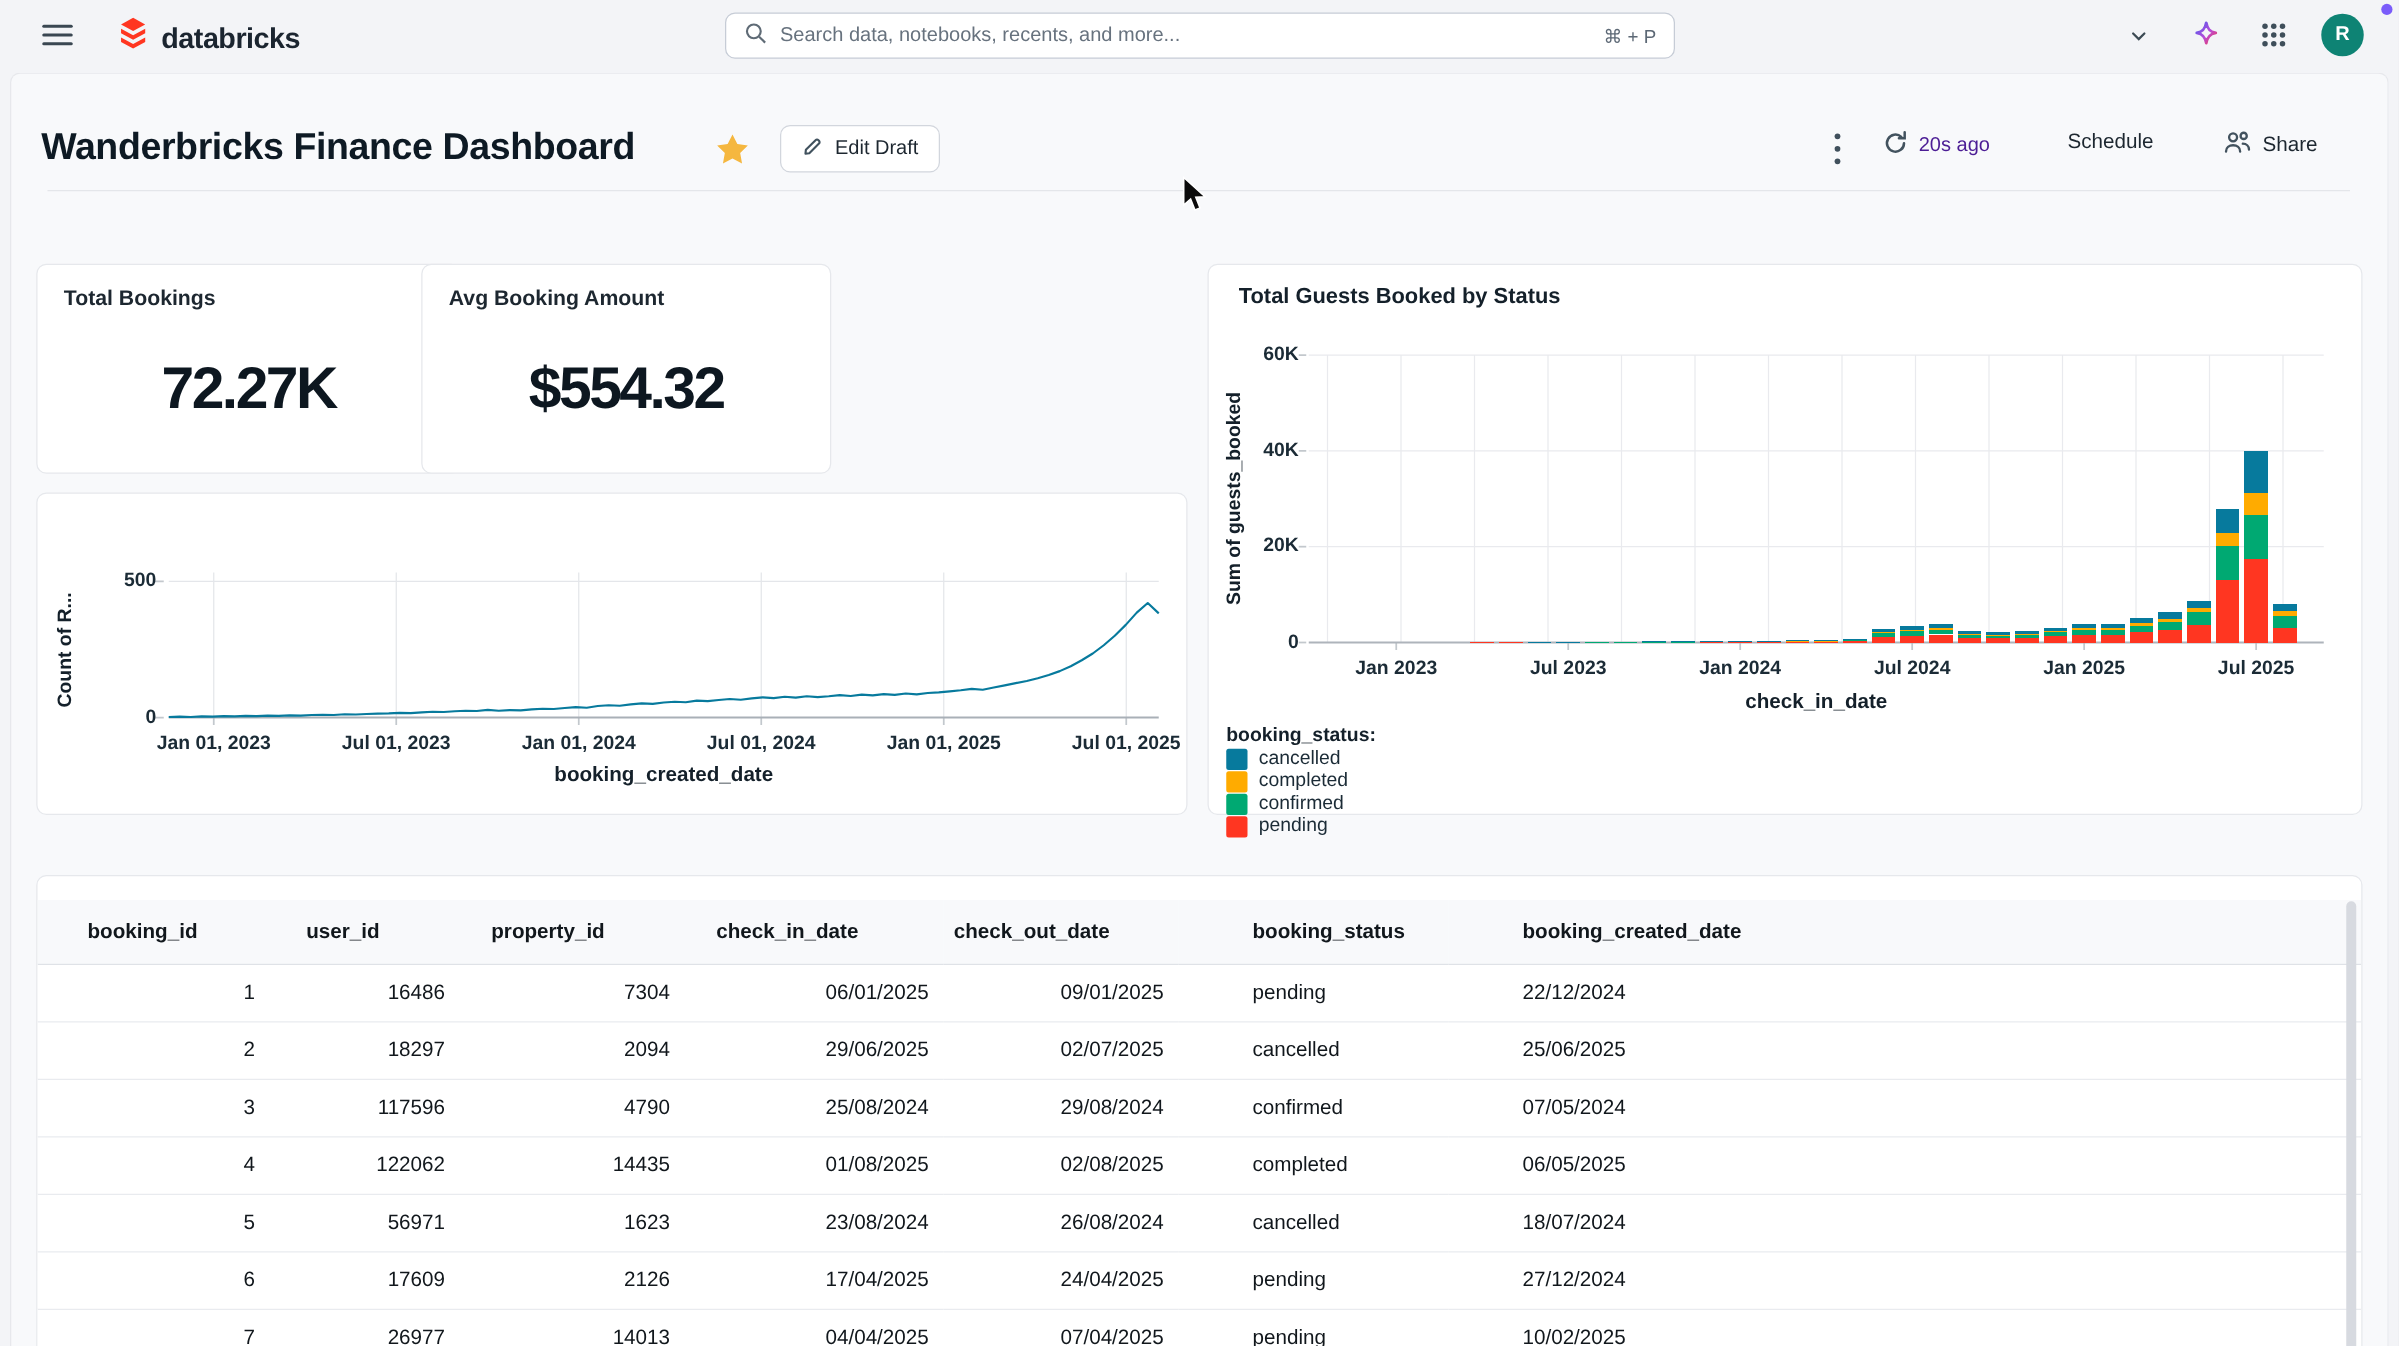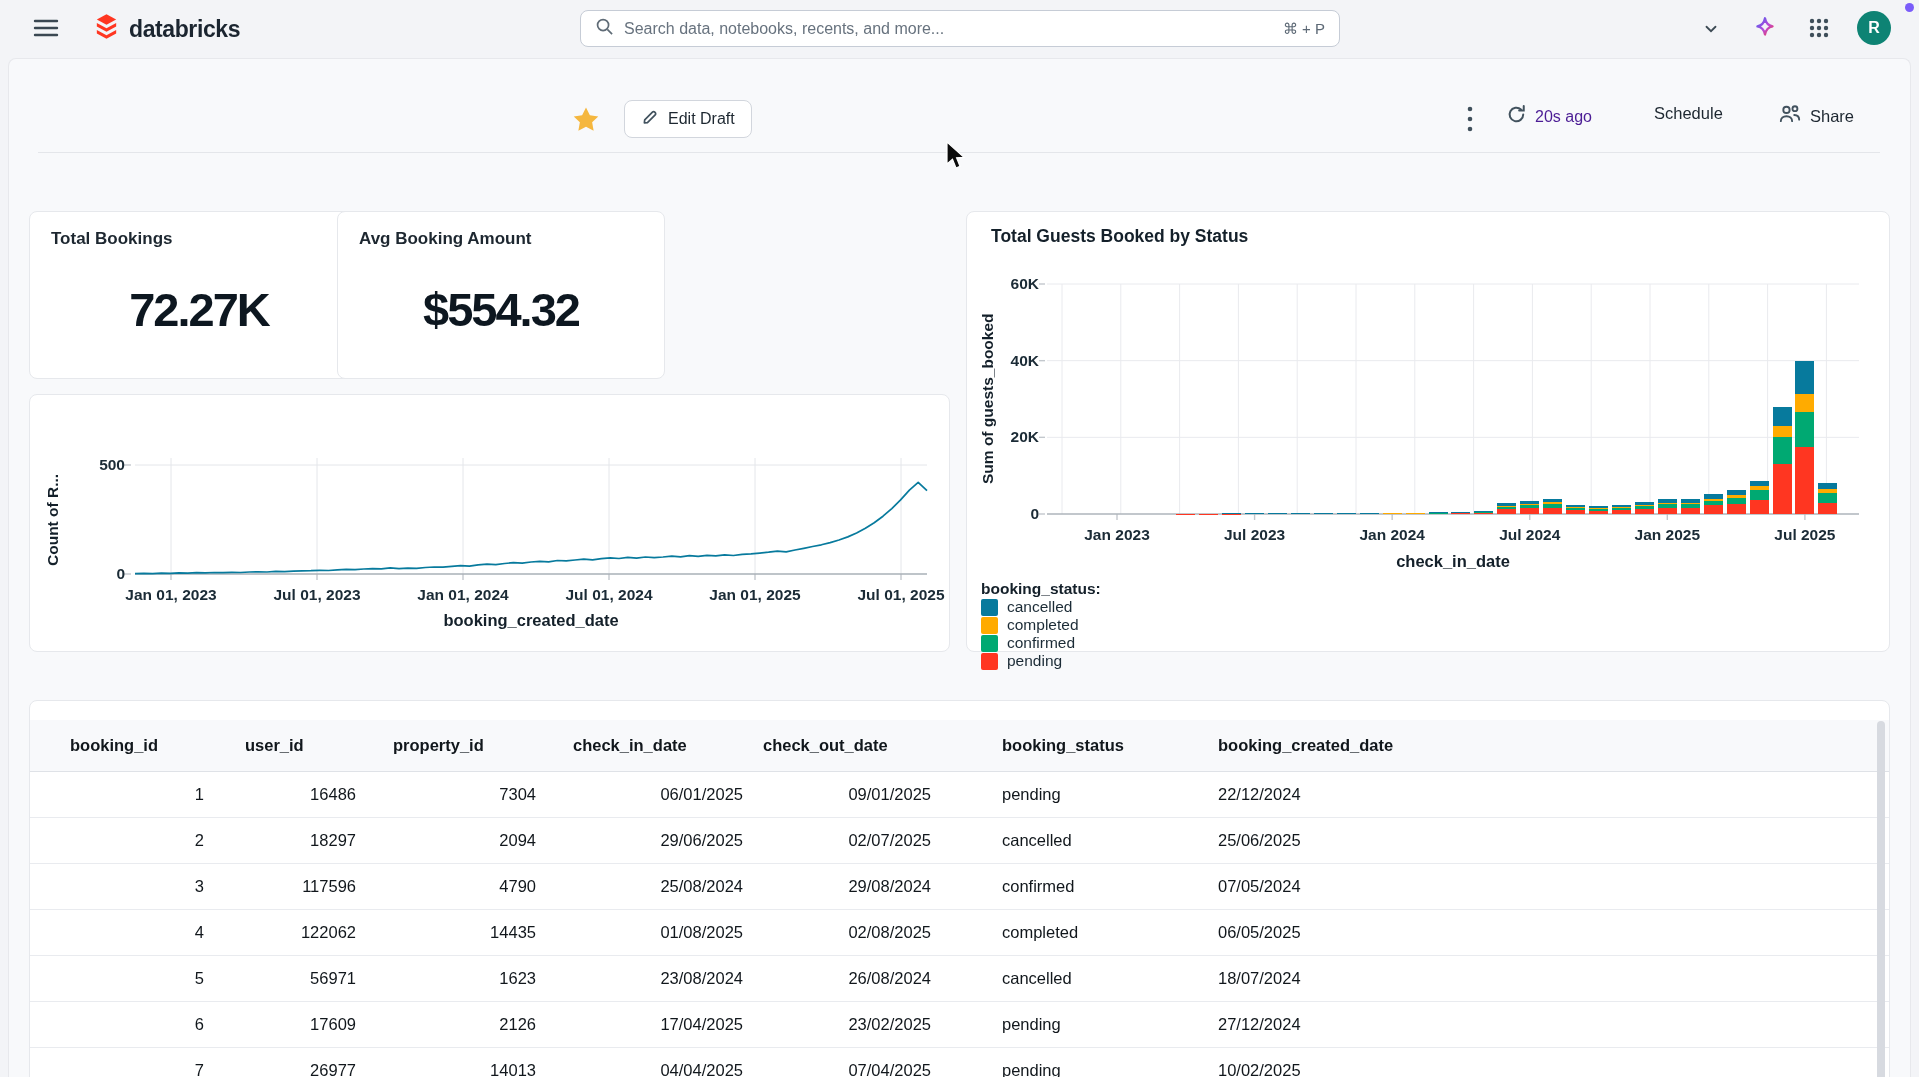--- a/index.html
+++ b/index.html
@@ -144,20 +144,21 @@
       </svg>
     </button>
     <div class="avatar">
         <span>R</span>
       </div>
     <div class="notif-dot"></div>
   </header>
 
   <div class="panel"></div>
 
+  <h1 class="page-title">Wanderbricks Finance Dashboard</h1>
   <button class="icon-btn star-btn">
     <svg width="28" height="28" viewBox="0 0 26 26">
         <polygon points="13,1.5 16.6,8.6 24.4,9.7 18.7,15.2 20.1,23 13,19.3 5.9,23 7.3,15.2 1.6,9.7 9.4,8.6" fill="#F5B73F"></polygon>
       </svg>
   </button>
   <button class="edit-btn">
     <span>
       <svg width="18" height="18" viewBox="0 0 17 17" fill="none" stroke="#41525E" stroke-width="1.6" stroke-linejoin="round">
           <path d="M3.2 13.8 3.5 11.2 10.8 3.9c.6-.6 1.6-.6 2.2 0l.4.4c.6.6.6 1.6 0 2.2l-7.3 7.3-2.9.3z"></path>
         </svg>
@@ -473,21 +474,21 @@
               <td class="right">23/08/2024</td>
               <td class="right">26/08/2024</td>
               <td class="left">cancelled</td>
               <td class="left">18/07/2024</td>
             </tr>
             <tr>
               <td class="right">6</td>
               <td class="right">17609</td>
               <td class="right">2126</td>
               <td class="right">17/04/2025</td>
-              <td class="right">23/02/2025</td>
+              <td class="right">24/04/2025</td>
               <td class="left">pending</td>
               <td class="left">27/12/2024</td>
             </tr>
             <tr>
               <td class="right">7</td>
               <td class="right">26977</td>
               <td class="right">14013</td>
               <td class="right">04/04/2025</td>
               <td class="right">07/04/2025</td>
               <td class="left">pending</td>

